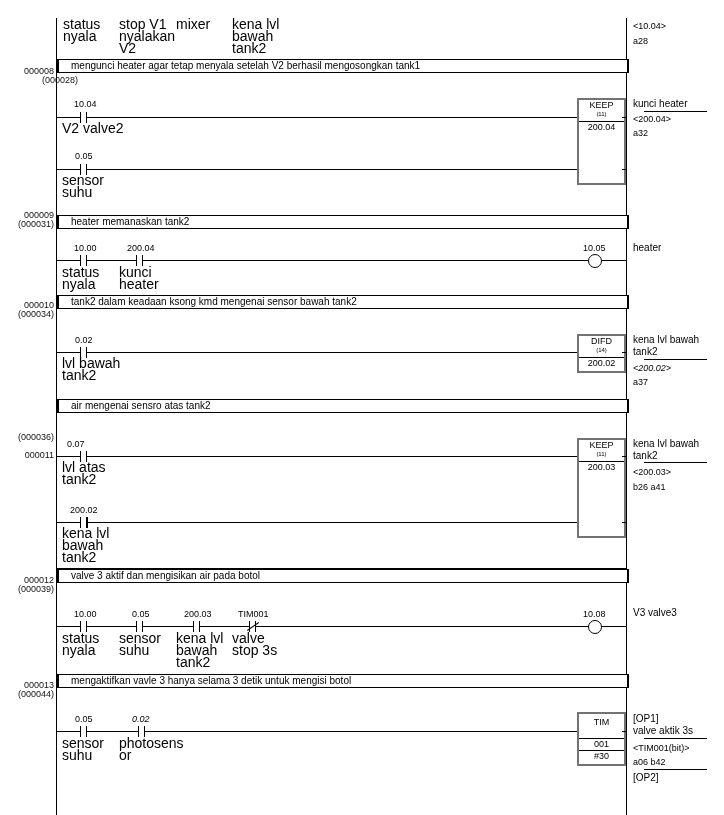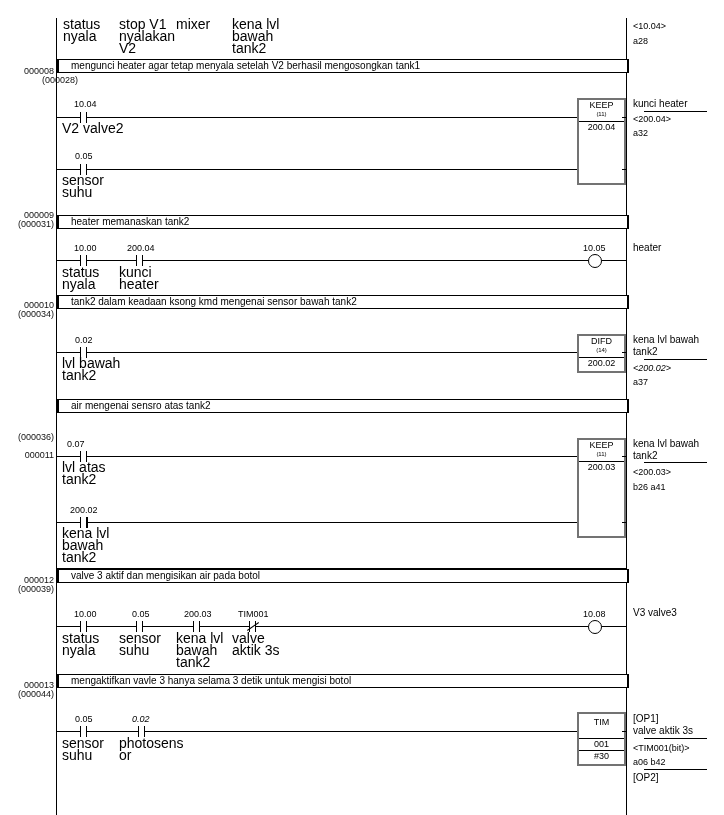--- a/index.html
+++ b/index.html
@@ -212,21 +212,21 @@
     <div class="slash"></div>
   </div>
 <div class="txt" style="left:62px; top:632px;">status
 nyala</div>
 <div class="txt" style="left:119px; top:632px;">sensor
 suhu</div>
 <div class="txt" style="left:176px; top:632px;">kena lvl
 bawah
 tank2</div>
 <div class="txt" style="left:232px; top:632px;">valve
-aktik 3s</div>
+stop 3s</div>
 <div class="txt small" style="left:583px; top:609px;">10.08</div>
 <div class="coil" style="left:588px; top:620px;"></div>
 <div class="hline" style="left:602px; top:626px; width:24px;"></div>
 <div class="rtxt" style="top:607px;">V3 valve3</div>
 
 <div class="rungnum" style="top:680px;">000013</div>
 <div class="rungnum" style="top:689px;">(000044)</div>
 <div class="comment" style="top:674px;">
     <span>mengaktifkan vavle 3 hanya selama 3 detik untuk mengisi botol</span>
   </div>

